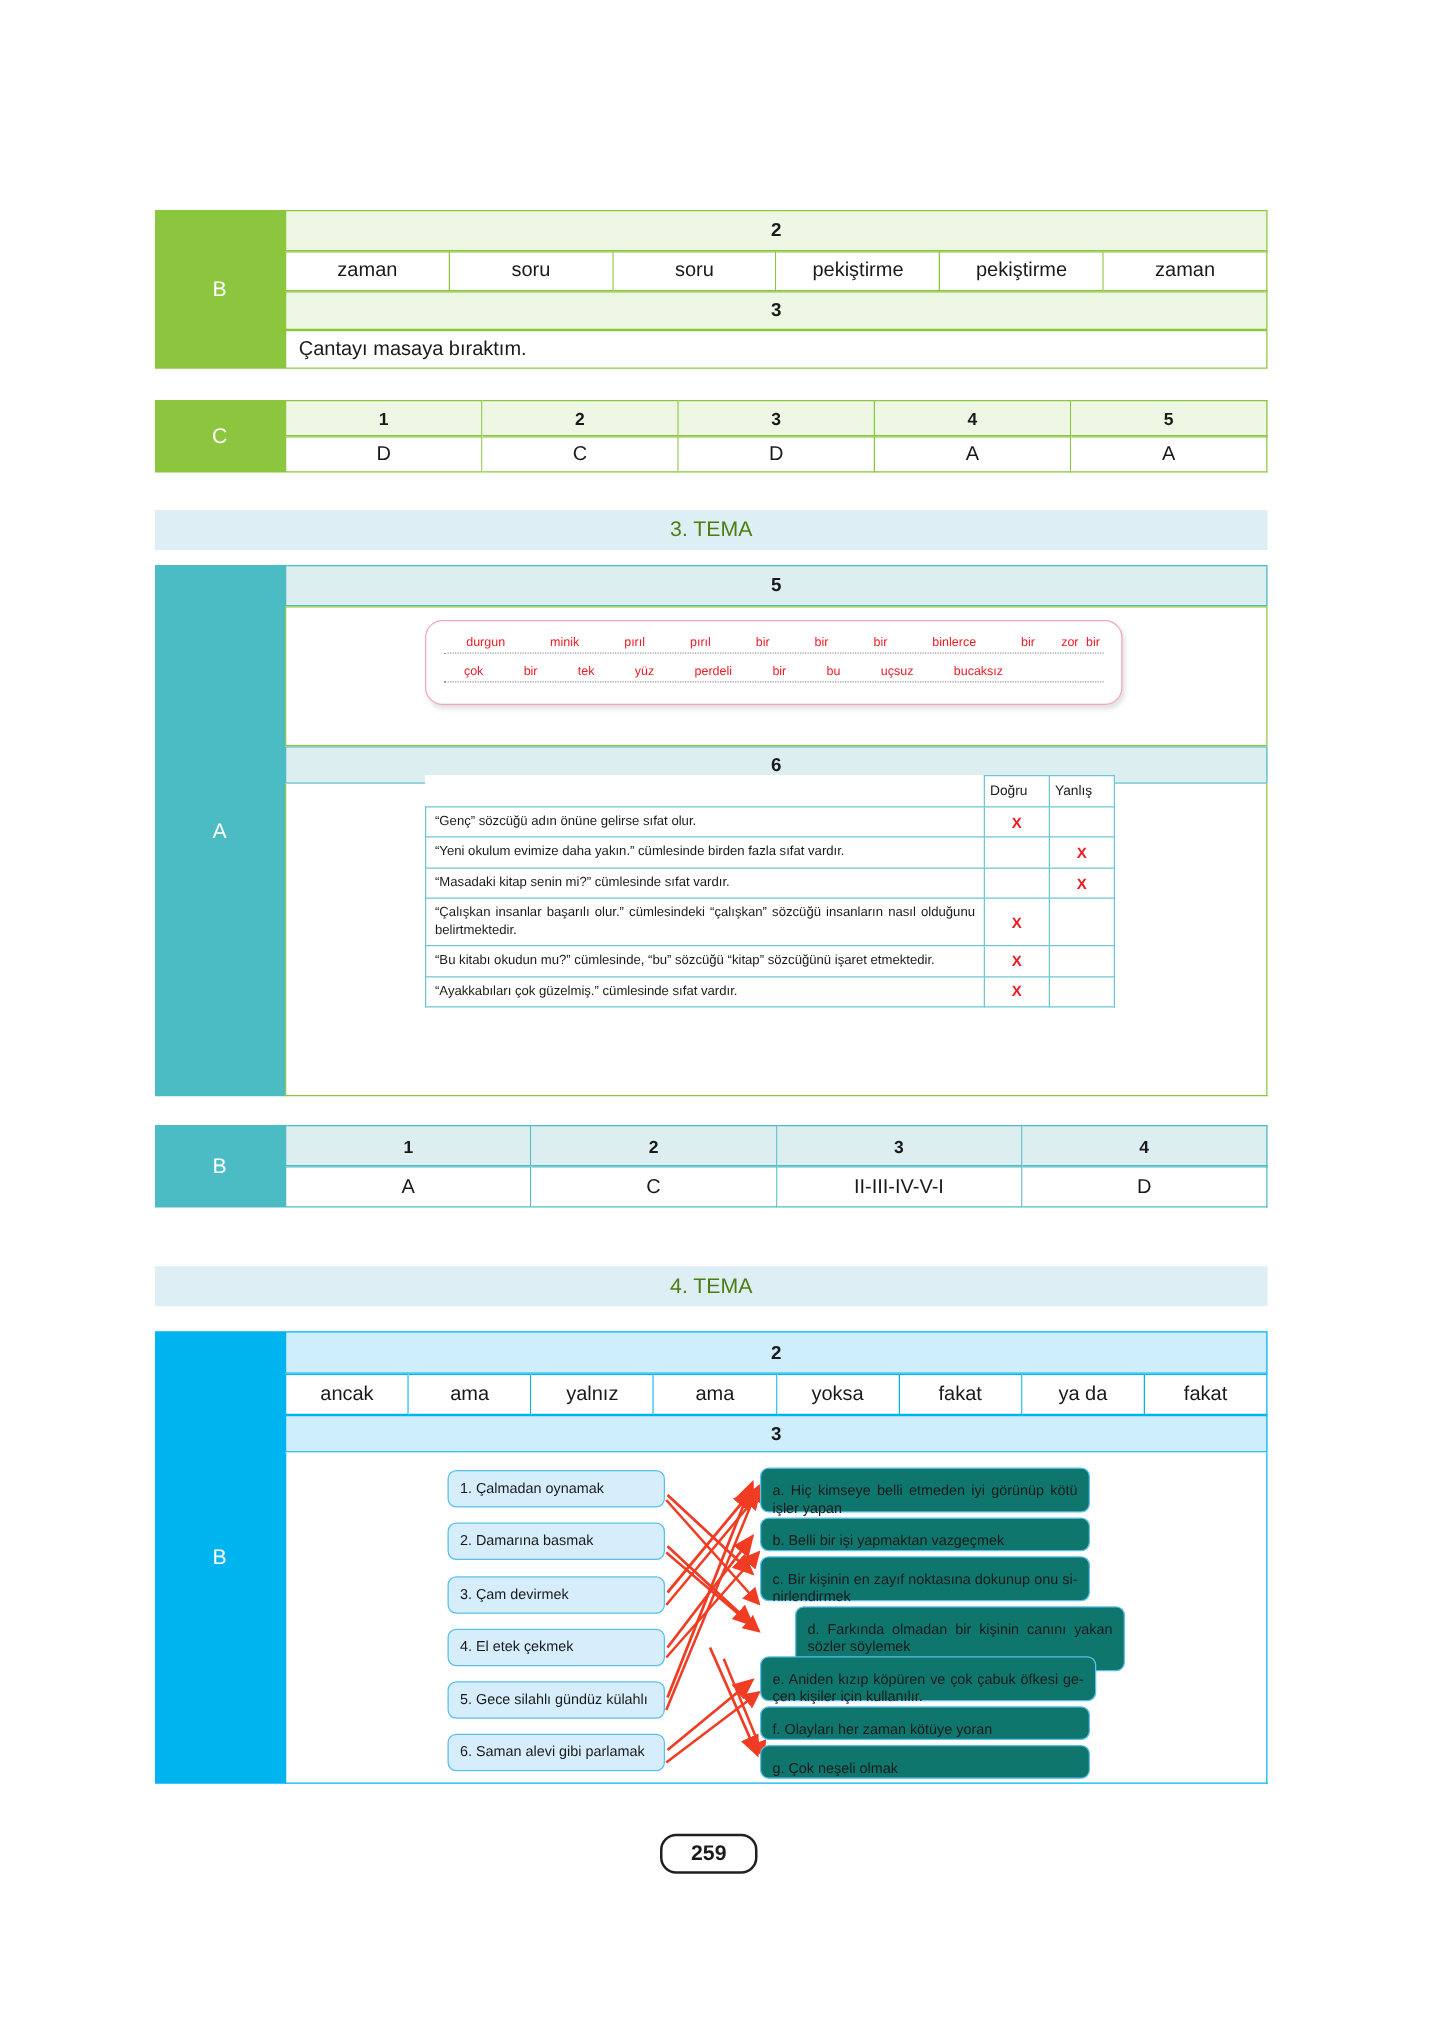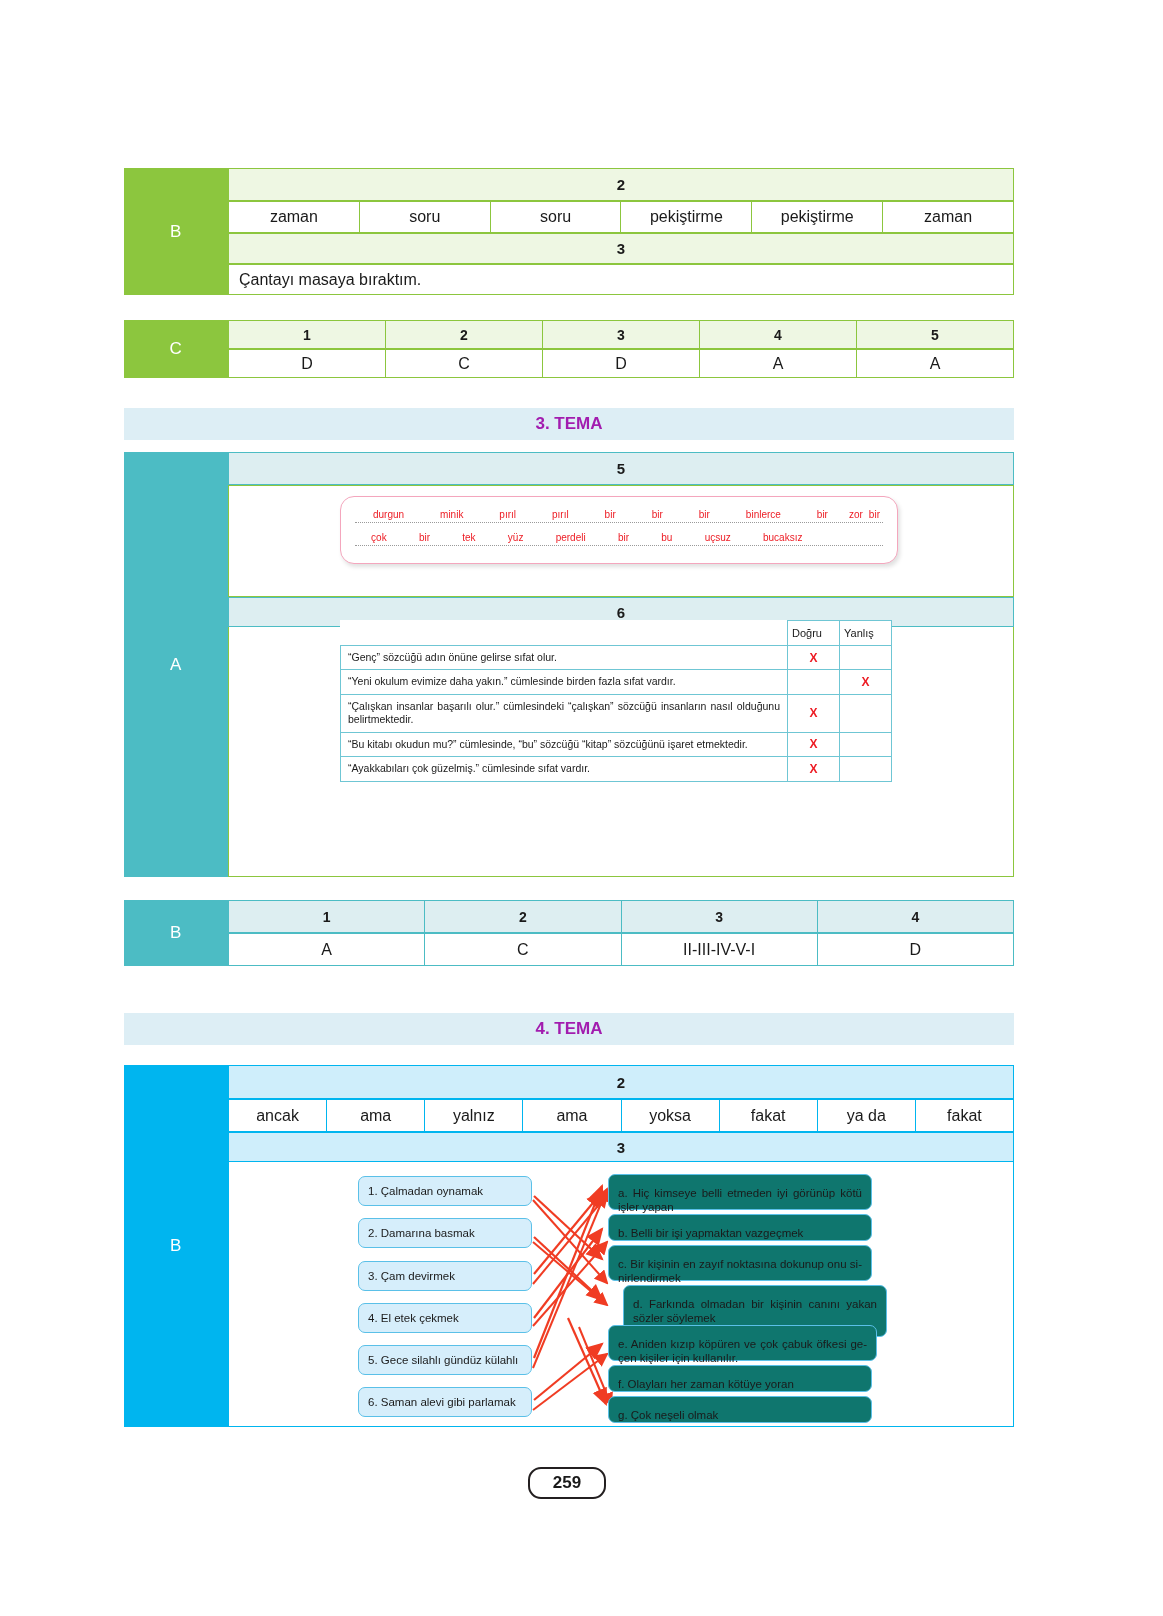--- a/index.html
+++ b/index.html
@@ -105,22 +105,22 @@
     padding-left: 10px;
     box-sizing: border-box;
     background: #ffffff;
     border: 1px solid #8cc63e;
   }
 
   
   .tema {
     position: absolute;
     background: #ddeef5;
-    color: #a21caf;
-    font-weight: bold;
+    color: #4d7c0f;
+    font-weight: normal;
     font-size: 17px;
     display: flex;
     align-items: center;
     justify-content: center;
     box-sizing: border-box;
   }
 
   
   .wordbox {
     position: absolute;
@@ -311,20 +311,25 @@
       <th style="width:52px;">Doğru</th>
       <th style="width:52px;">Yanlış</th>
     </tr>
     <tr>
       <td class="stmt">“Genç” sözcüğü adın önüne gelirse sıfat olur.</td>
       <td class="mark">X</td>
       <td class="blank"></td>
     </tr>
     <tr>
       <td class="stmt">“Yeni okulum evimize daha yakın.” cümlesinde birden fazla sıfat vardır.</td>
+      <td class="blank"></td>
+      <td class="mark">X</td>
+    </tr>
+    <tr>
+      <td class="stmt">“Masadaki kitap senin mi?” cümlesinde sıfat vardır.</td>
       <td class="blank"></td>
       <td class="mark">X</td>
     </tr>
     <tr>
       <td class="stmt">“Çalışkan insanlar başarılı olur.” cümlesindeki “çalışkan” sözcüğü insanların nasıl olduğunu belirtmektedir.</td>
       <td class="mark">X</td>
       <td class="blank"></td>
     </tr>
     <tr>
       <td class="stmt">“Bu kitabı okudun mu?” cümlesinde, “bu” sözcüğü “kitap” sözcüğünü işaret etmektedir.</td>
@@ -407,21 +412,21 @@
   <div class="pill" style="left:358px; top:1176px; width:174px; height:30px;">1. Çalmadan oynamak</div>
   <div class="pill" style="left:358px; top:1218px; width:174px; height:30px;">2. Damarına basmak</div>
   <div class="pill" style="left:358px; top:1261px; width:174px; height:30px;">3. Çam devirmek</div>
   <div class="pill" style="left:358px; top:1303px; width:174px; height:30px;">4. El etek çekmek</div>
   <div class="pill" style="left:358px; top:1345px; width:174px; height:30px;">5. Gece silahlı gündüz külahlı</div>
   <div class="pill" style="left:358px; top:1387px; width:174px; height:30px;">6. Saman alevi gibi parlamak</div>
 
   <div class="pill right" style="left:608px; top:1174px; width:264px; height:36px;">a. Hiç kimseye belli etmeden iyi görünüp kötü işler yapan</div>
   <div class="pill right" style="left:608px; top:1214px; width:264px; height:27px;">b. Belli bir işi yapmaktan vazgeçmek</div>
   <div class="pill right" style="left:608px; top:1245px; width:264px; height:36px;">c. Bir kişinin en zayıf noktasına dokunup onu si-nirlendirmek</div>
-  <div class="pill right" style="left:623px; top:1285px; width:264px; height:52px;">d. Farkında olmadan bir kişinin canını yakan sözler söylemek</div>
+  <div class="pill right" style="left:636px; top:1285px; width:264px; height:52px;">d. Farkında olmadan bir kişinin canını yakan sözler söylemek</div>
   <div class="pill right" style="left:608px; top:1325px; width:269px; height:36px;">e. Aniden kızıp köpüren ve çok çabuk öfkesi ge-çen kişiler için kullanılır.</div>
   <div class="pill right" style="left:608px; top:1365px; width:264px; height:27px;">f. Olayları her zaman kötüye yoran</div>
   <div class="pill right" style="left:608px; top:1396px; width:264px; height:27px;">g. Çok neşeli olmak</div>
 
   <svg class="arrows" width="1163" height="1616" style="position:absolute; left:0; top:0;">
     <defs>
       <marker id="arrowhead" markerWidth="8" markerHeight="8" refX="7" refY="4" orient="auto" markerUnits="strokeWidth">
         <path d="M0,0.5 L8,4 L0,7.5 z" fill="#f03c23"></path>
       </marker>
     </defs>

